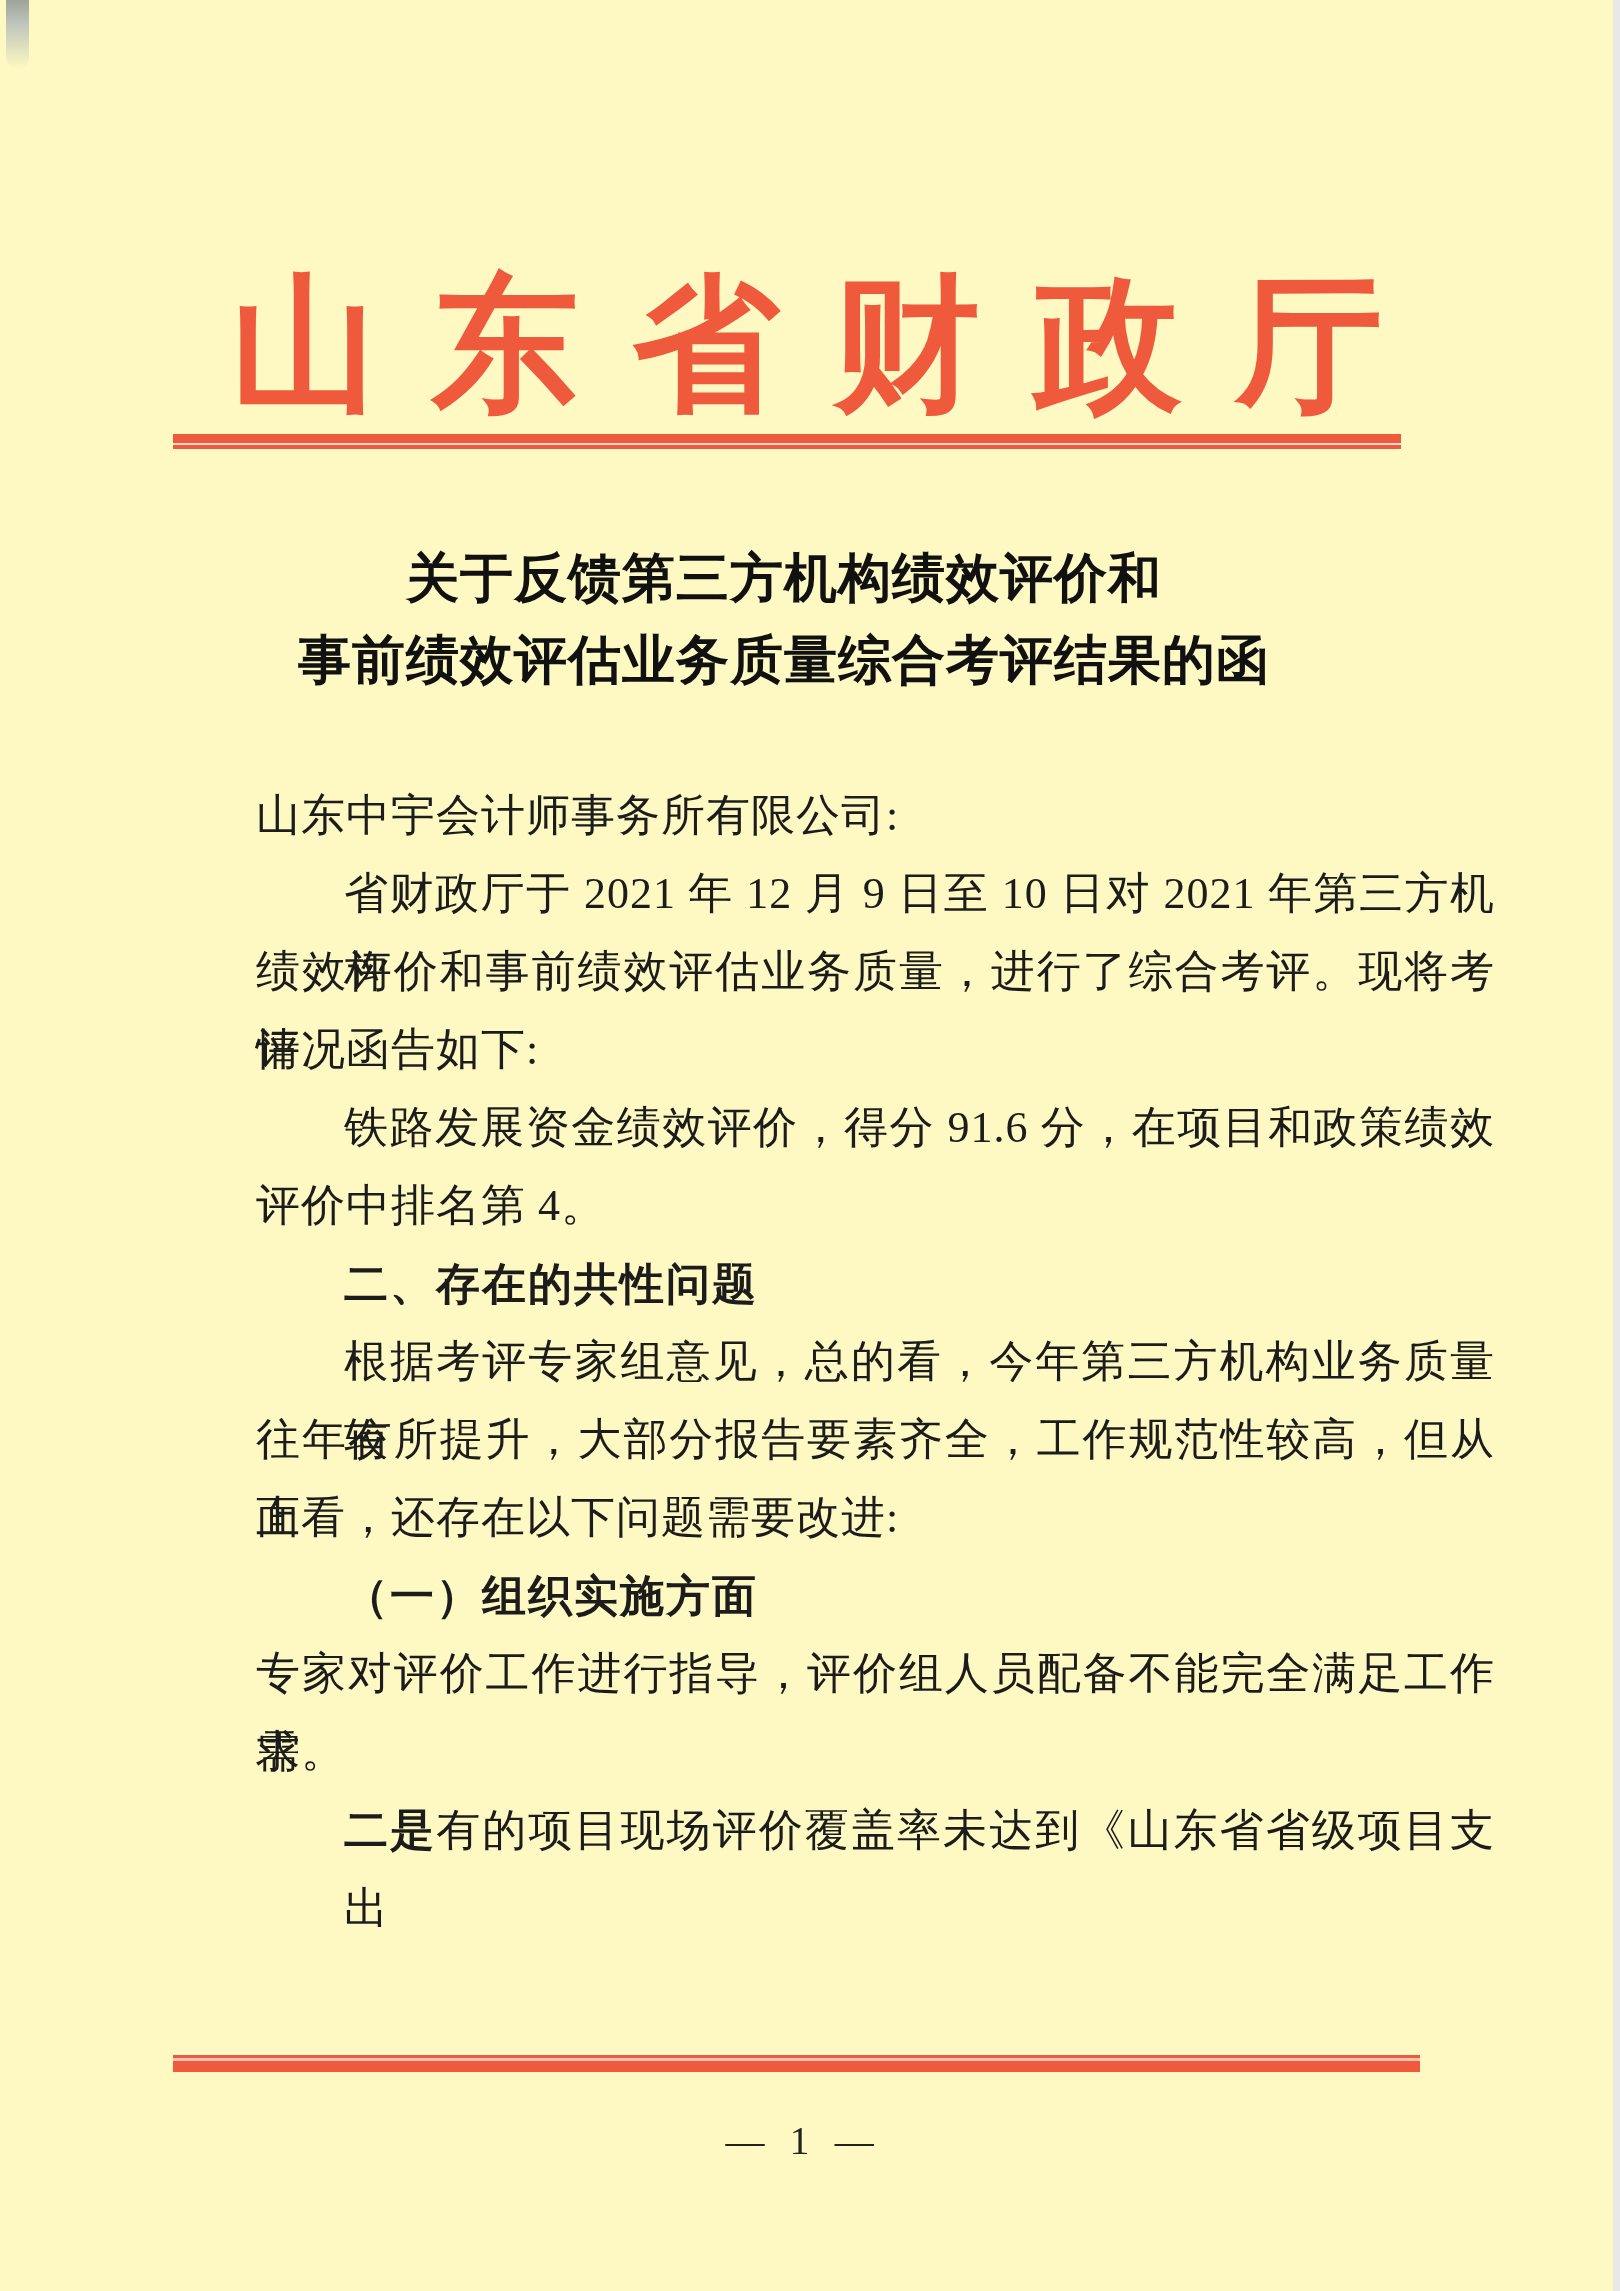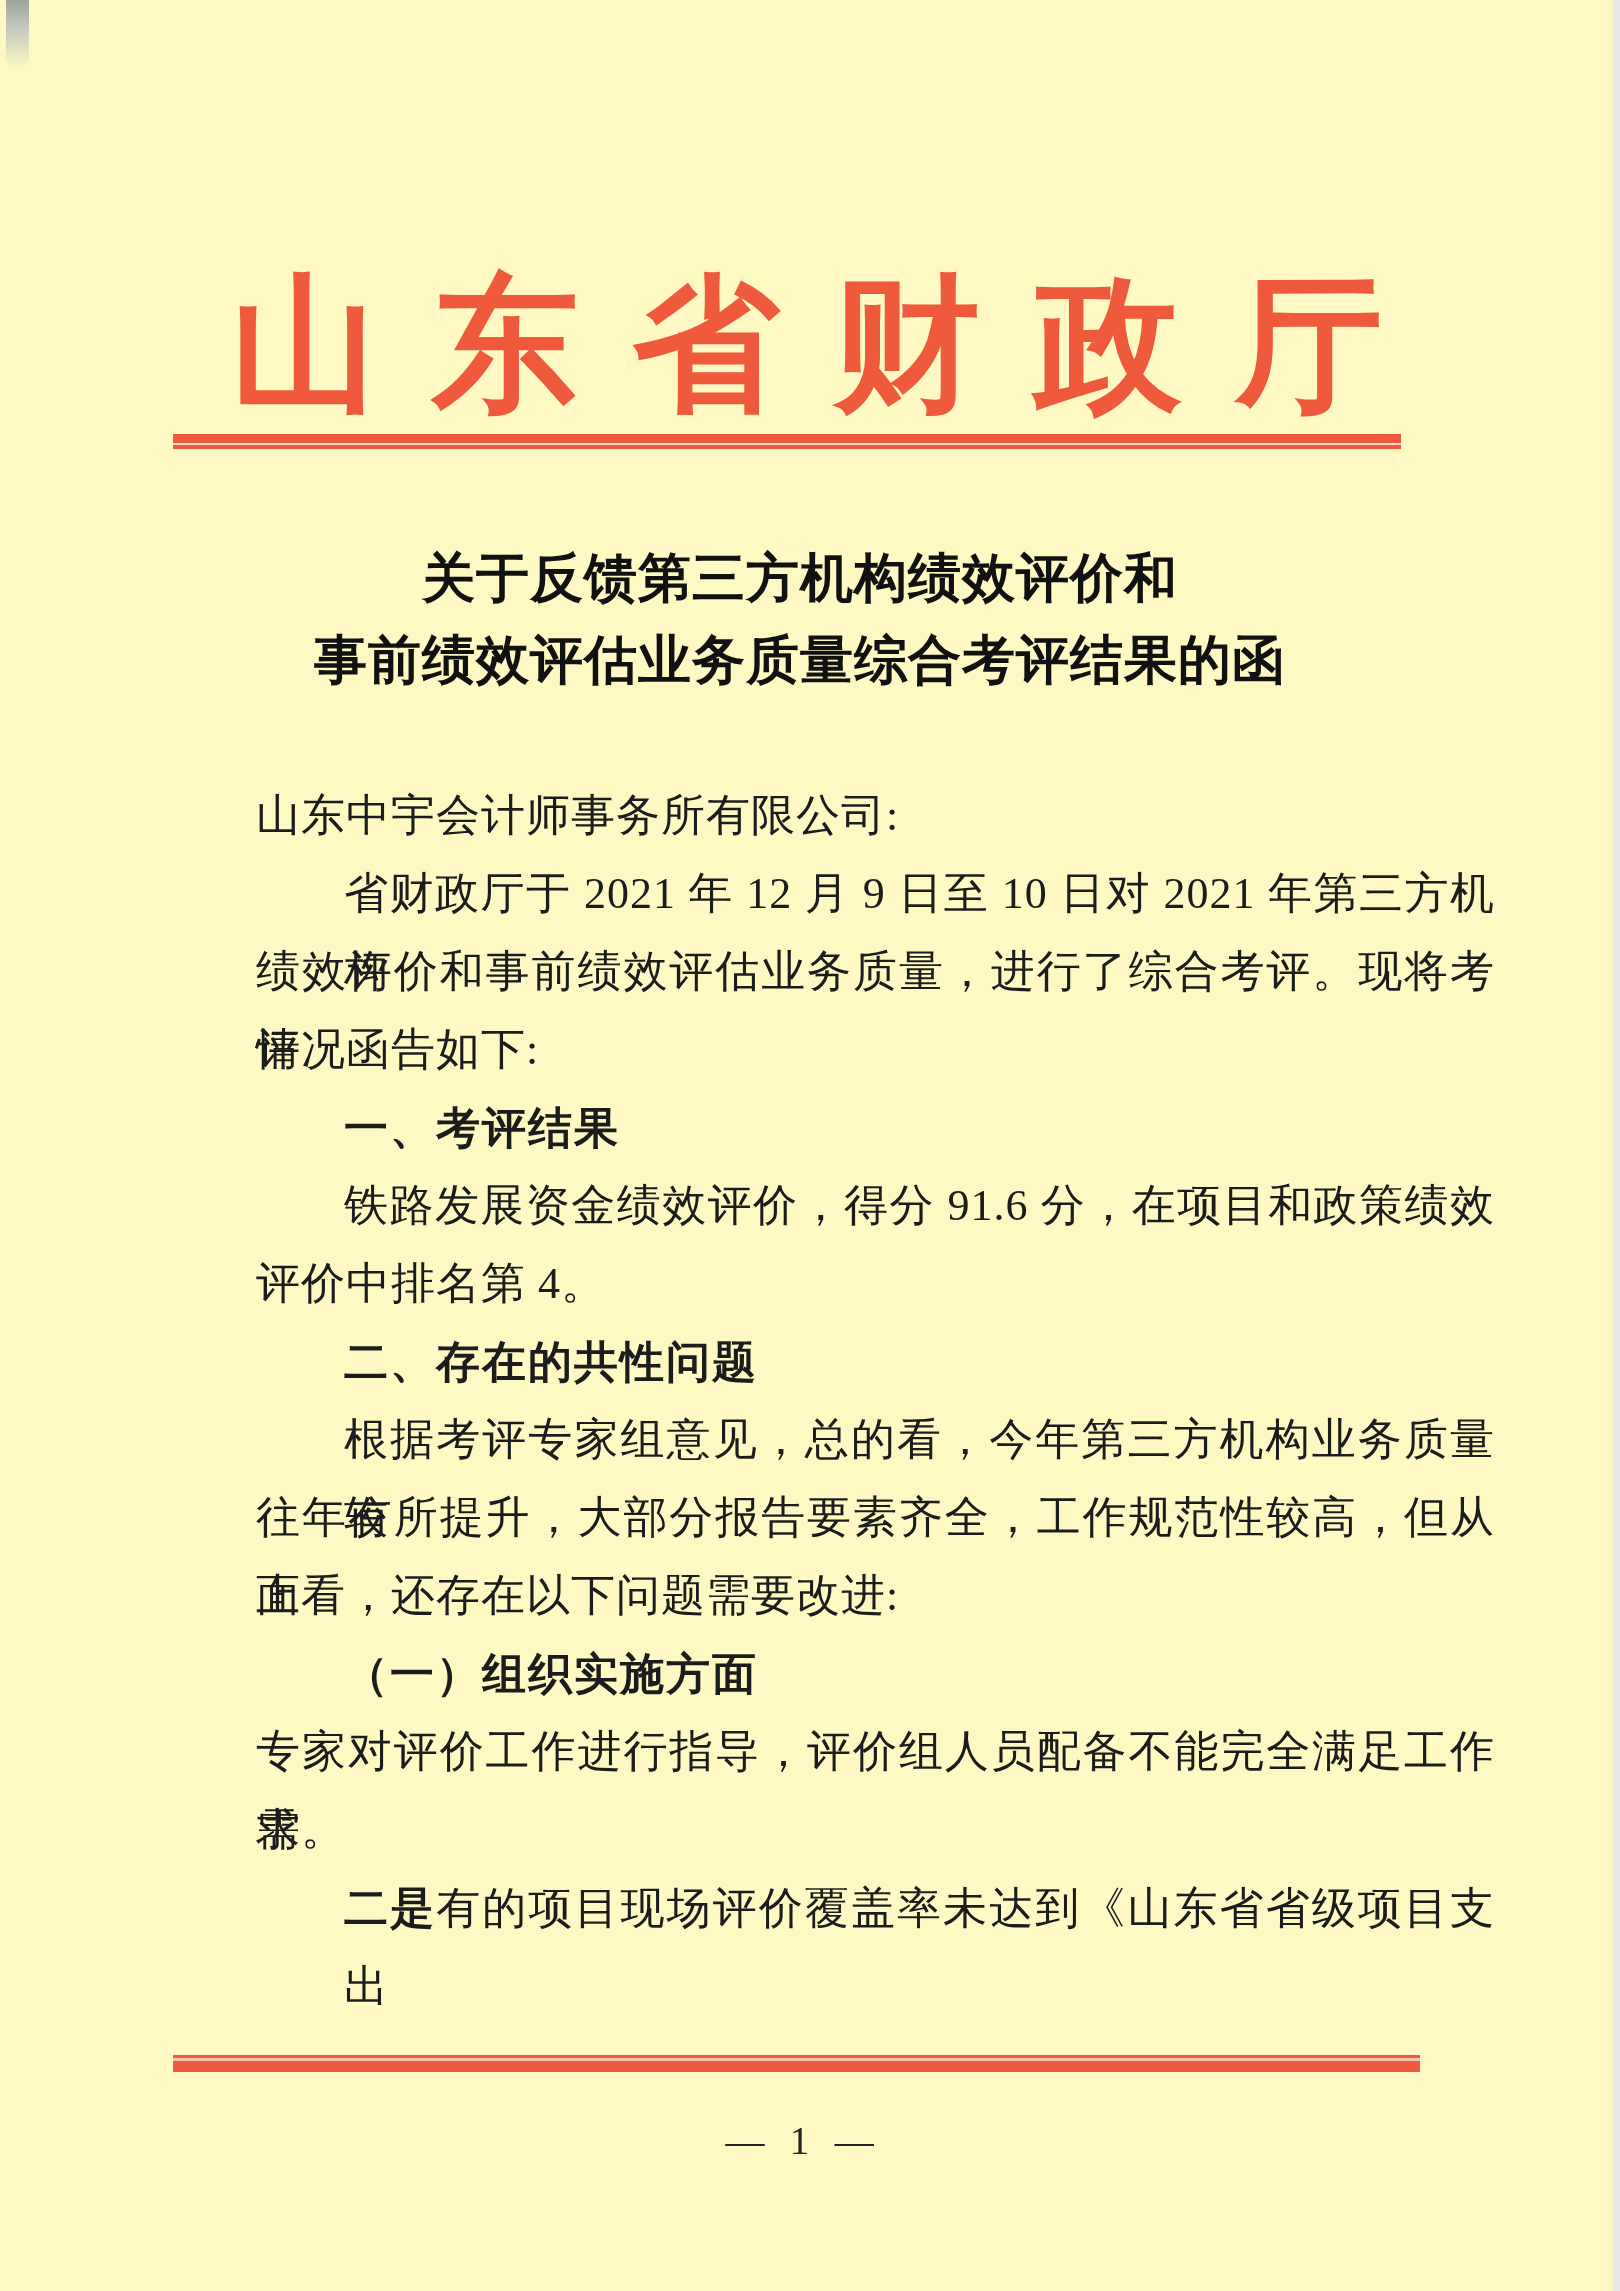--- a/index.html
+++ b/index.html
@@ -52,21 +52,21 @@
     width: 1228px;
     height: 14.7px;
     background: linear-gradient(to bottom,
       #ee5a3b 0%, #ee5a3b 58%,
       #fbd9cd 58%, #fbd9cd 72%,
       #ee5a3b 72%, #ee5a3b 100%);
   }
   .doc-title {
     position: absolute;
     top: 537px;
-    left: 16px;
+    left: 0;
     width: 1568px;
     text-align: center;
     font-size: 53px;
     line-height: 82px;
     font-weight: 700;
     color: #111111;
     letter-spacing: 1px;
     font-family: "Liberation Serif", "DejaVu Serif", serif;
   }
   .doc-body {
@@ -138,21 +138,20 @@
   <div class="doc-title">
     <div>关于反馈第三方机构绩效评价和</div>
     <div>事前绩效评估业务质量综合考评结果的函</div>
   </div>
 
   <div class="doc-body" id="body-lines">
       <div class="line"><span>山东中宇会计师事务所有限公司:</span></div>
       <div class="line indent justify"><span>省财政厅于 2021 年 12 月 9 日至 10 日对 2021 年第三方机构</span></div>
       <div class="line justify"><span>绩效评价和事前绩效评估业务质量，进行了综合考评。现将考评</span></div>
       <div class="line"><span>情况函告如下:</span></div>
-      <div class="line indent heading"><span>一、考评结果</span></div>
       <div class="line indent justify"><span>铁路发展资金绩效评价，得分 91.6 分，在项目和政策绩效</span></div>
       <div class="line"><span>评价中排名第 4。</span></div>
       <div class="line indent heading"><span>二、存在的共性问题</span></div>
       <div class="line indent justify"><span>根据考评专家组意见，总的看，今年第三方机构业务质量较</span></div>
       <div class="line justify"><span>往年有所提升，大部分报告要素齐全，工作规范性较高，但从面</span></div>
       <div class="line"><span>上看，还存在以下问题需要改进:</span></div>
       <div class="line indent heading"><span>（一）组织实施方面</span></div>
       <div class="line justify"><span>专家对评价工作进行指导，评价组人员配备不能完全满足工作需</span></div>
       <div class="line"><span>求。</span></div>
       <div class="line indent justify"><span class="bold-run">二是</span><span>有的项目现场评价覆盖率未达到《山东省省级项目支出</span></div>

